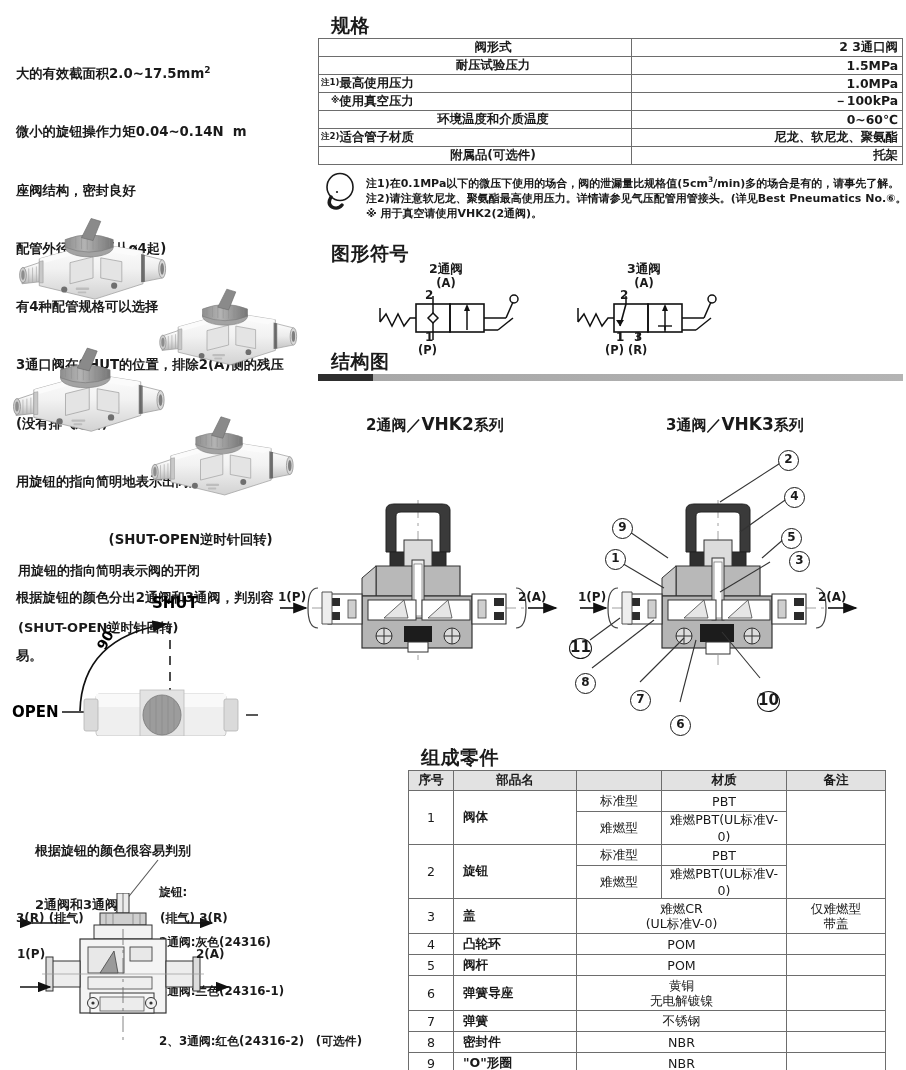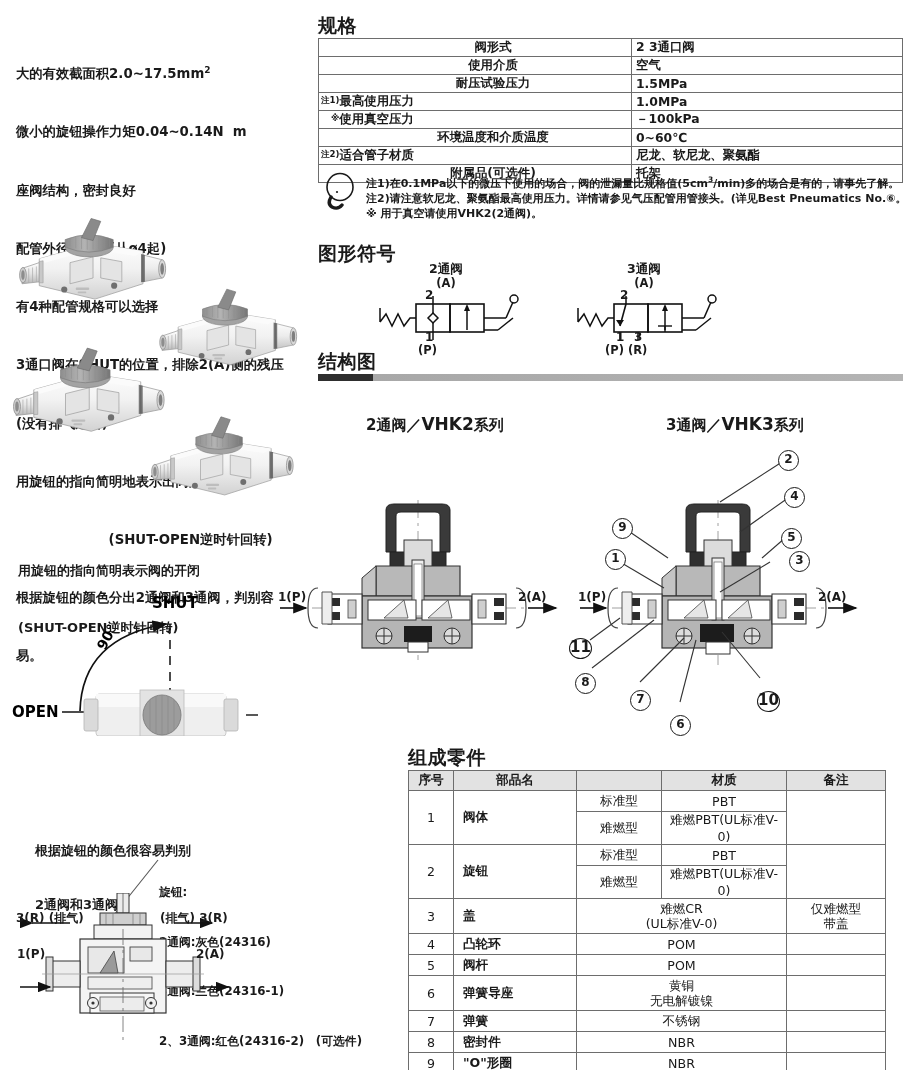--- a/index.html
+++ b/index.html
@@ -4,34 +4,34 @@
 <style>
   html,body{margin:0;padding:0;}
   body{
     width:906px;height:1070px;background:#fff;position:relative;
     font-family:"DejaVu Sans","Liberation Sans",sans-serif;
     color:#1a1a1a;-webkit-font-smoothing:antialiased;
   }
   .abs{position:absolute;}
 
   
-  .h-sec{font-size:19px;font-weight:bold;letter-spacing:.5px;line-height:1;}
+  .h-sec{font-size:19px;font-weight:bold;letter-spacing:.5px;line-height:1;margin-left:13px;}
   .bar{height:7px;width:585px;
        background:linear-gradient(to right,#2e2e2e 0,#2e2e2e 55px,#a8a8a8 55px,#b4b4b4 100%);}
 
   
   .features{font-size:13.3px;line-height:19.4px;font-weight:bold;white-space:pre;}
   .features sup{font-size:9px;vertical-align:super;font-weight:bold;}
 
   
   table{border-collapse:collapse;}
   .spec{width:585px;font-size:12.4px;}
   .spec td{border:1px solid #6d6d6d;height:17px;padding:0 4px;}
   .spec .lbl{width:268px;font-weight:bold;text-align:center;padding-left:40px;}
-  .spec .val{text-align:left;font-weight:bold;}
+  .spec .val{text-align:right;font-weight:bold;}
   .note-pre{font-size:8.6px;font-weight:bold;vertical-align:2px;}
   .lbl.withnote{text-align:left;padding-left:2px;}
   .lbl.center{text-align:center;}
 
   
   .fn{font-size:11px;line-height:15.4px;font-weight:bold;white-space:nowrap;}
   .fn sup{font-size:7.5px;vertical-align:super;}
   .magnifier{width:44px;height:40px;}
 
   
@@ -273,24 +273,20 @@
 <div class="abs port-lab" style="left:17px;top:947px;">1(P)</div>
 <div class="abs port-lab" style="left:196px;top:947px;">2(A)</div>
 
 <div class="abs h-sec" style="left:318px;top:16px;">规格</div>
 
 <table class="abs spec" style="left:318px;top:38px;">
   <tbody>
     <tr>
       <td class="lbl center">阀形式</td>
       <td class="val">2  3通口阀</td>
-    </tr>
-    <tr>
-      <td class="lbl center">使用介质</td>
-      <td class="val">空气</td>
     </tr>
     <tr>
       <td class="lbl center">耐压试验压力</td>
       <td class="val">1.5MPa</td>
     </tr>
     <tr>
       <td class="lbl withnote"><span class="note-pre">注1)</span><span>最高使用压力</span></td>
       <td class="val">1.0MPa</td>
     </tr>
     <tr>

